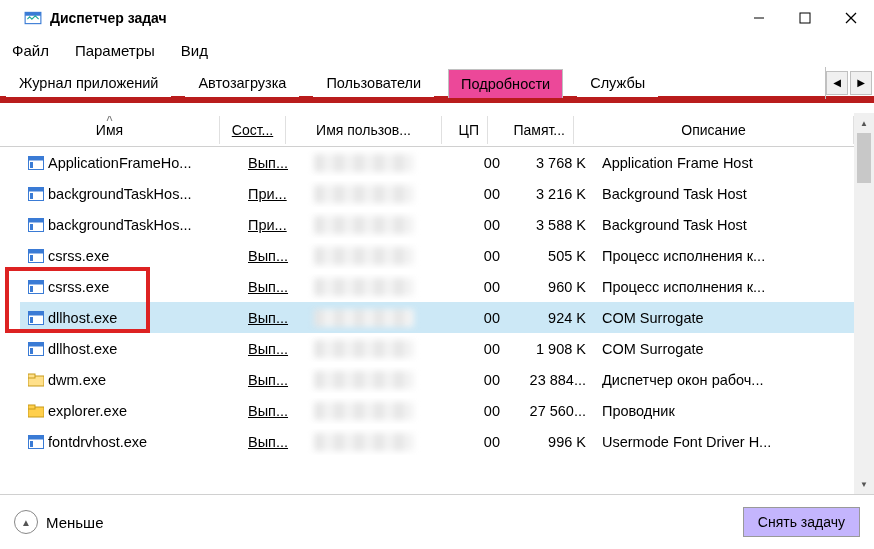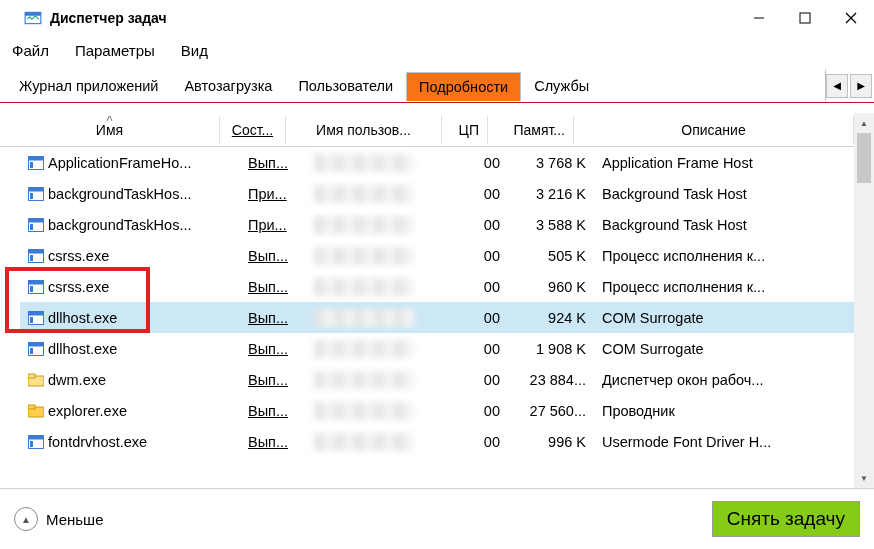--- a/index.html
+++ b/index.html
@@ -34,37 +34,38 @@
     display: flex;
     gap: 26px;
     padding: 6px 12px 10px 12px;
     font-size: 15px;
   }
   .menubar span { cursor: pointer; }
   
   .tabrow {
     display: flex;
     align-items: center;
-    border-bottom: 1px solid #b91c1c;
+    border-bottom: 7px solid #b91c1c;
     position: relative;
     height: 34px;
     padding-left: 6px;
+    gap: 14px;
   }
   .tab {
     padding: 6px 12px;
     border: 1px solid transparent;
     border-bottom: none;
     font-size: 14.5px;
     cursor: pointer;
     background: #fff;
     position: relative;
   }
   .tab.active {
     border-color: #c0c0c0;
-    background: #f97316;
+    background: #ec4899;
     top: 1px;
     z-index: 2;
   }
   .tabspacer { flex: 1; }
   .tabarrows {
     display: flex;
     border-left: 1px solid #c0c0c0;
   }
   .tabarrow {
     width: 22px; height: 24px;
@@ -188,22 +189,22 @@
     width: 24px; height: 24px;
     border: 1.5px solid #888;
     border-radius: 50%;
     display: flex; align-items: center; justify-content: center;
     font-size: 10px; color: #555;
   }
   .endtask {
     margin-left: auto;
     padding: 6px 14px;
     border: 1px solid #999;
-    background: #84cc16;
-    font-size: 19px;
+    background: #c4b5fd;
+    font-size: 14px;
     cursor: pointer;
   }
   .mainwrap { position: relative; flex:1; display:flex; flex-direction:column; overflow:hidden; }
 </style>
 </head>
 <body>
 
 <div class="titlebar">
   <span class="icon">
     <svg viewBox="0 0 16 16" width="18" height="18">

